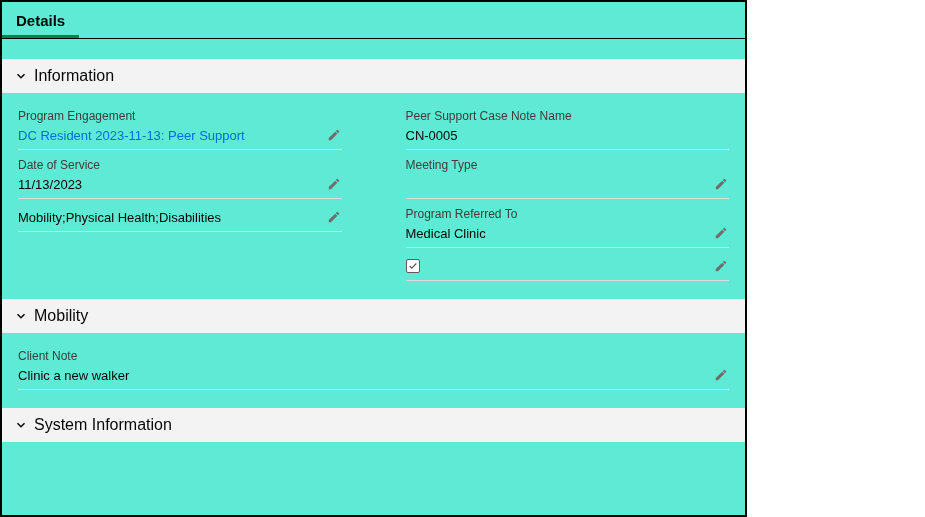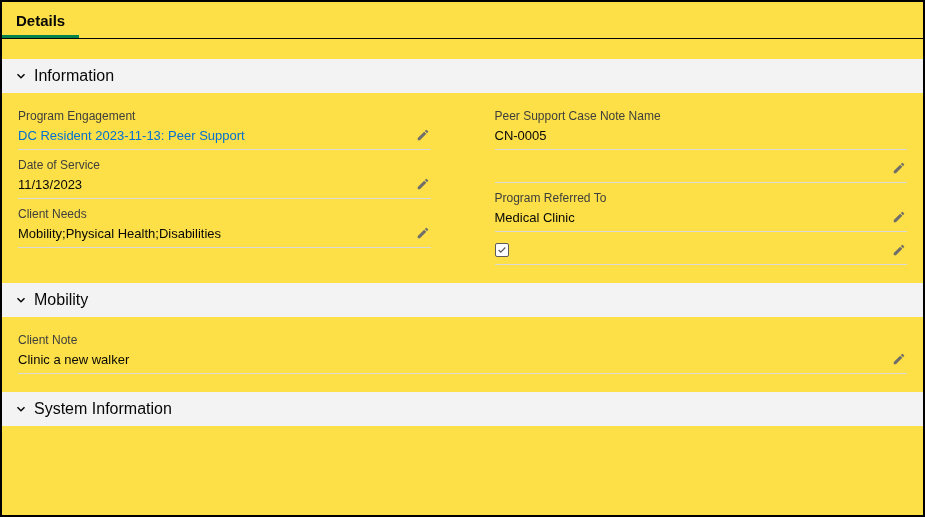--- a/index.html
+++ b/index.html
@@ -4,24 +4,24 @@
 <style>
   * { box-sizing: border-box; margin: 0; padding: 0; }
   body {
     font-family: -apple-system, BlinkMacSystemFont, "Segoe UI", Arial, sans-serif;
     background: #fff;
     color: #080707;
     font-size: 13px;
   }
   .container {
     border: 2px solid #000;
-    width: 925px;
+    width: 747px;
     height: 517px;
     overflow: hidden;
-    background: #fde047;
+    background: #5eead4;
   }
   .tabs {
     display: flex;
     border-bottom: 1px solid #080707;
     padding: 0 0 0 0;
   }
   .tab {
     padding: 10px 14px 6px 14px;
     font-size: 15px;
     font-weight: 700;
@@ -154,21 +154,20 @@
             <span class="field-value">11/13/2023</span>
             <span class="edit-icon">
               <svg viewBox="0 0 24 24" width="14" height="14" fill="#706e6b">
                   <path d="M3 17.25V21h3.75l11-11-3.75-3.75-11 11zM20.71 7.04a1 1 0 0 0 0-1.41l-2.34-2.34a1 1 0 0 0-1.41 0l-1.83 1.83 3.75 3.75 1.83-1.83z"></path>
                 </svg>
             </span>
           </div>
         </div>
 
         <div class="field">
-          <div class="field-label">Client Needs</div>
           <div class="field-row">
             <span class="field-value">Mobility;Physical Health;Disabilities</span>
             <span class="edit-icon">
               <svg viewBox="0 0 24 24" width="14" height="14" fill="#706e6b">
                   <path d="M3 17.25V21h3.75l11-11-3.75-3.75-11 11zM20.71 7.04a1 1 0 0 0 0-1.41l-2.34-2.34a1 1 0 0 0-1.41 0l-1.83 1.83 3.75 3.75 1.83-1.83z"></path>
                 </svg>
             </span>
           </div>
         </div>
 
@@ -176,20 +175,21 @@
       <div class="col">
 
         <div class="field">
           <div class="field-label">Peer Support Case Note Name</div>
           <div class="field-row">
             <span class="field-value">CN-0005</span>
           </div>
         </div>
 
         <div class="field">
+          <div class="field-label">Meeting Type</div>
           <div class="field-row">
             <span class="field-value"></span>
             <span class="edit-icon">
               <svg viewBox="0 0 24 24" width="14" height="14" fill="#706e6b">
                   <path d="M3 17.25V21h3.75l11-11-3.75-3.75-11 11zM20.71 7.04a1 1 0 0 0 0-1.41l-2.34-2.34a1 1 0 0 0-1.41 0l-1.83 1.83 3.75 3.75 1.83-1.83z"></path>
                 </svg>
             </span>
           </div>
         </div>
 

